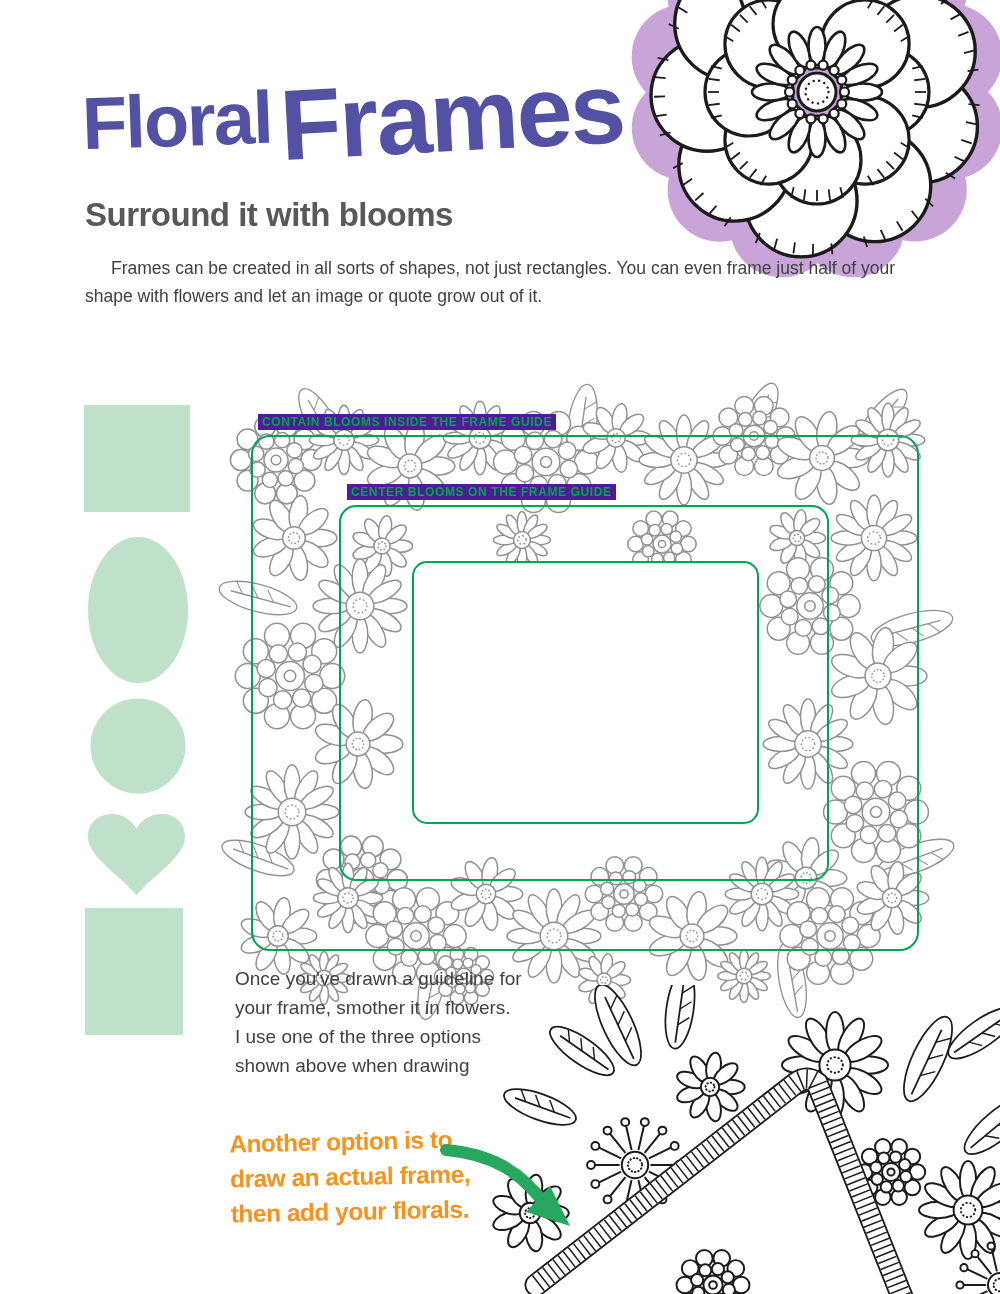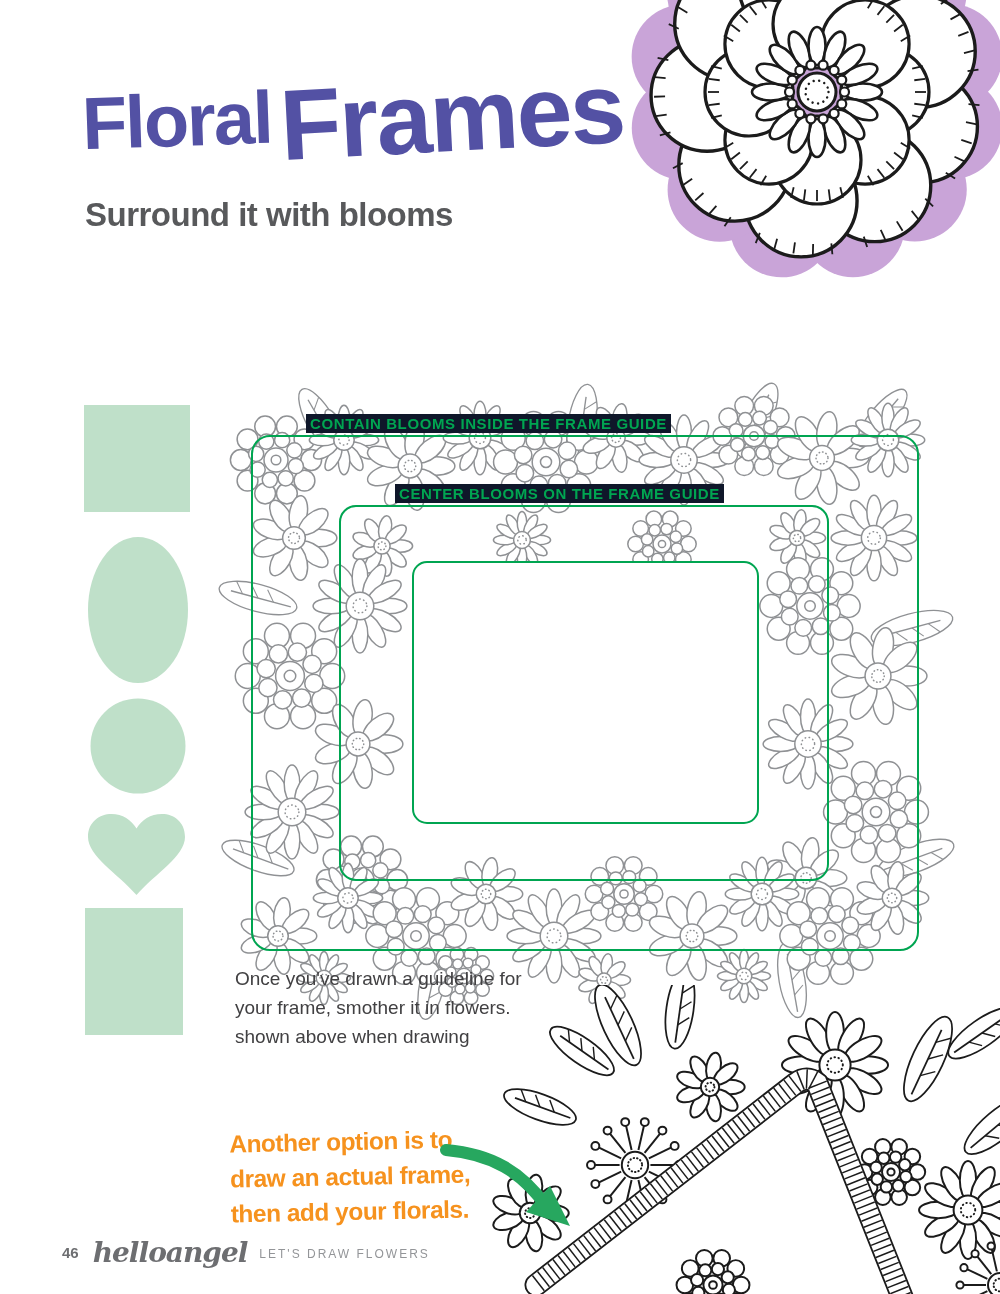--- a/index.html
+++ b/index.html
@@ -12,22 +12,22 @@
   body{background:#fff;overflow:hidden;position:relative;font-family:"Liberation Sans",sans-serif;}
   .page{position:absolute;inset:0;width:1000px;height:1294px;background:#fff;overflow:hidden;}
   .abs{position:absolute;}
   .title-word{font-weight:bold;color:var(--purple);letter-spacing:-2px;line-height:1;}
   #title-w1{left:82px;top:84px;font-size:74px;transform:rotate(-2deg);}
   #title-w2{left:280px;top:66px;font-size:100px;transform:rotate(-3deg);}
   #subtitle{left:85px;top:196px;font-size:33px;font-weight:bold;color:var(--subtitle-gray);letter-spacing:-0.5px;}
   #intro{left:85px;top:254px;width:842px;font-size:17.5px;line-height:28px;color:var(--text-dark);}
   #intro p.indent{text-indent:26px;}
   #frame-wrap{left:232px;top:388px;width:706px;height:604px;}
-  .guide-label{position:absolute;background:#0f172a;color:var(--guide-green);font-weight:bold;
-    font-size:15px;letter-spacing:0.6px;padding:1px 4px;white-space:nowrap;margin-left:48px;}
+  .guide-label{position:absolute;background:#4c1d95;color:var(--guide-green);font-weight:bold;
+    font-size:12px;letter-spacing:0.6px;padding:1px 4px;white-space:nowrap;}
   #label-outer{left:26px;top:26px;}
   #label-middle{left:115px;top:96px;}
   #label-inner{left:162px;top:152px;}
   #caption{left:235px;top:964px;font-size:19px;line-height:29px;color:var(--text-dark);}
   #caption span{display:block;}
   #note{left:230px;top:1124px;font-size:24.5px;font-weight:bold;color:var(--orange);
     line-height:35px;transform:rotate(-1.2deg);letter-spacing:-0.5px;}
   #note span{display:block;}
   #footer{left:62px;top:1232px;height:40px;display:flex;align-items:center;}
   #page-num{font-size:15px;font-weight:bold;color:var(--footer-gray);}
@@ -192,20 +192,21 @@
       <circle cx="229.77664386731652" cy="128.06819717426717" r="4.5" fill="#fff" stroke="#1b1b1b" stroke-width="2.2"></circle>
       <circle cx="205" cy="140" r="19" fill="#fff" stroke="#1b1b1b" stroke-width="3"></circle>
       <circle cx="205" cy="140" r="11.5" fill="none" stroke="#1b1b1b" stroke-width="2.4" stroke-dasharray="0.1 5.5" stroke-linecap="round"></circle>
     </svg>
 
   <div id="title-w1" class="abs title-word">Floral</div>
   <div id="title-w2" class="abs title-word">Frames</div>
   <div id="subtitle" class="abs">Surround it with blooms</div>
 
   <div id="intro" class="abs">
+    <p class="indent">Frames can be created in all sorts of shapes, not just rectangles. You can even frame just half of your shape with flowers and let an image or quote grow out of it.</p>
   </div>
 
   <svg class="abs" style="left:75px;top:395px;" width="130" height="650" viewBox="0 0 130 650">
     <rect class="mint" x="9" y="10" width="106" height="107" fill="#bfe0c9"></rect>
     <ellipse class="mint" cx="63" cy="215" rx="50" ry="73" fill="#bfe0c9"></ellipse>
     <circle class="mint" cx="63" cy="351" r="47.5" fill="#bfe0c9"></circle>
     <path class="mint" d="M61.5 500 C42 478 13 461 13 442 C13 427 24.5 419 36.5 419 C47.5 419 56.5 425 61.5 433.5 C66.5 425 75.5 419 87 419 C99 419 110 427 110 442 C110 461 81 478 61.5 500 Z" fill="#bfe0c9"></path>
     <rect class="mint" x="10" y="513" width="98" height="127" fill="#bfe0c9"></rect>
   </svg>
 
@@ -955,20 +956,21 @@
         <rect x="108" y="118" width="488" height="374" rx="16" fill="none" stroke="#00a551" stroke-width="2"></rect>
         <rect x="181" y="174" width="345" height="261" rx="14" fill="#fff" stroke="#00a551" stroke-width="2"></rect>
       </svg>
     <span id="label-outer" class="guide-label">CONTAIN BLOOMS INSIDE THE FRAME GUIDE</span>
     <span id="label-middle" class="guide-label">CENTER BLOOMS ON THE FRAME GUIDE</span>
   </div>
 
   <div id="caption" class="abs">
     <span>Once you've drawn a guideline for</span>
     <span>your frame, smother it in flowers.</span>
+    <span>I use one of the three options</span>
     <span>shown above when drawing</span>
   </div>
 
   <div id="note" class="abs">
     <span>Another option is to</span>
     <span>draw an actual frame,</span>
     <span>then add your florals.</span>
   </div>
 
   <svg id="corner-art" class="abs clip-svg" style="left:440px;top:985px;overflow:hidden;" width="575" height="310" viewBox="0 0 575 310">
@@ -1282,18 +1284,13 @@
       <line x1="473.12827922189666" y1="313.60777300024733" x2="455.09987019216584" y2="320.77272016381517" stroke="#1b1b1b" stroke-width="1.5"></line>
       <line x1="475.5289750226779" y1="319.64820879126296" x2="457.5005659929471" y2="326.8131559548308" stroke="#1b1b1b" stroke-width="1.5"></line>
       <line x1="477.9296806824952" y1="325.6887156618303" x2="459.90119089953606" y2="332.85345963113843" stroke="#1b1b1b" stroke-width="1.5"></line>
     </svg>
 
   <svg id="arrow" class="abs" style="left:430px;top:1130px;" width="170" height="110" viewBox="0 0 170 110">
       <path d="M 16 20 C 62 24 92 42 116 76" fill="none" stroke="#27a75f" stroke-width="12" stroke-linecap="round"></path>
       <path d="M 140 96 L 96 82 L 120 56 Z" fill="#27a75f"></path>
     </svg>
 
-  <div id="footer" class="abs">
-    <span id="page-num">46</span>
-    <span id="brand">helloangel</span>
-    <span id="book-title">LET'S DRAW FLOWERS</span>
-  </div>
 </div>
 
 </body></html>

